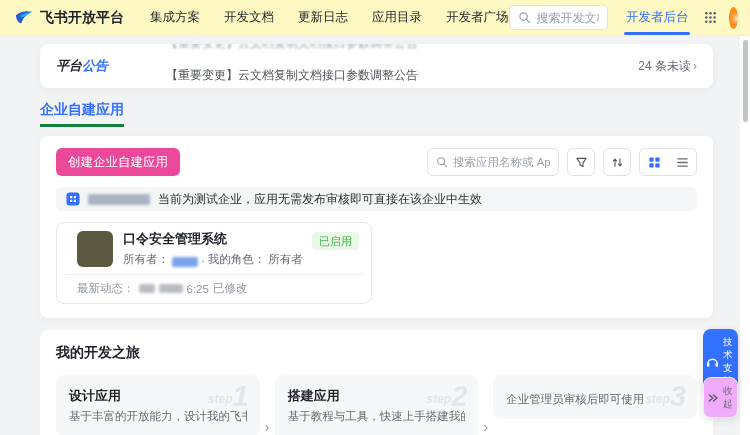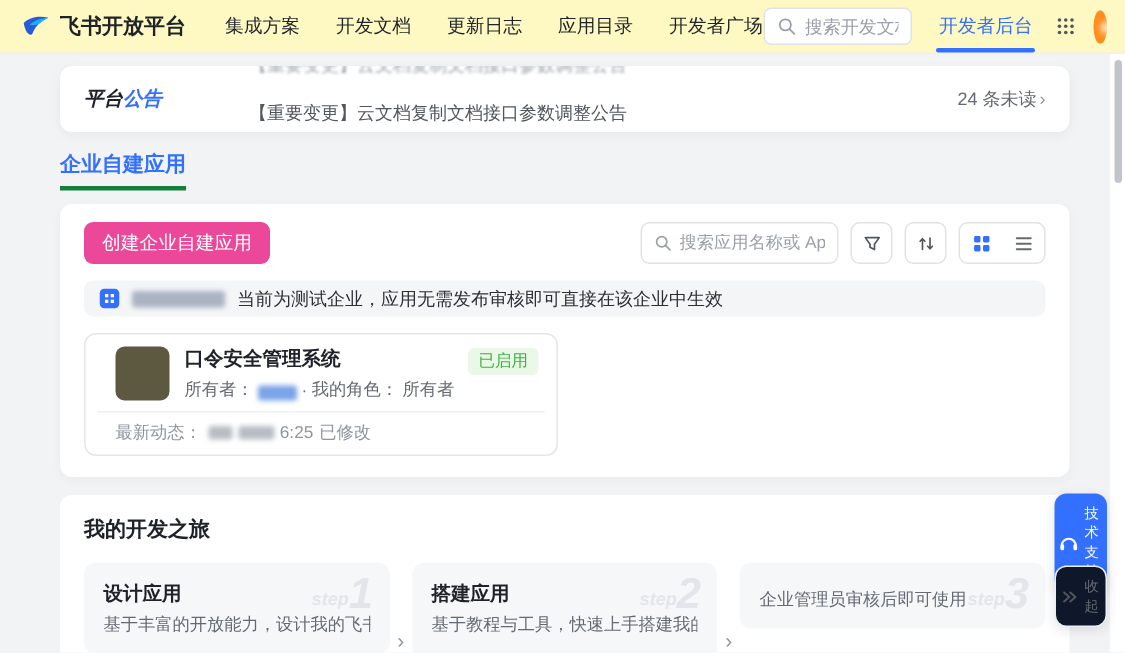--- a/index.html
+++ b/index.html
@@ -118,21 +118,21 @@
   .step-mark .w { font-size:12px; line-height:1; margin-bottom:3px; }
   .step-mark .n { font-size:29px; line-height:.78; letter-spacing:-1px; }
 
   
   .float-btn {
     position:absolute; right:12px; width:35px; z-index:7; border-radius:8px;
     display:flex; flex-direction:row; align-items:center; gap:3px; padding:7px 2px 6px;
     font-size:9.5px; cursor:pointer; box-shadow:0 2px 8px rgba(31,35,41,.12);
   }
   .support-btn { top:329px; background:#3370ff; color:#fff; }
-  .collapse-btn { top:377px; background:#0f172a; color:#646a73; border:1px solid #eceef1; }
+  .collapse-btn { top:377px; background:#f0abfc; color:#646a73; border:1px solid #eceef1; }
 </style>
 </head>
 <body>
 
 <div class="header">
   <div class="brand">
     <span>
       <svg width="20" height="20" viewBox="0 0 22 22">
         <path d="M2 8 C7 3.6 13.5 2.8 20 4.2 C13.5 7.2 9.8 11.4 8.2 16.4 C6 17.6 3 14.6 2 8 Z" fill="#2a5bd7"></path>
         <path d="M20 4.2 C15 4.4 9.6 6.4 6.4 9.4 C9.6 10.4 12.6 9.4 14.6 7.6 C16.4 6.2 18.2 5 20 4.2 Z" fill="#17b0ff"></path>

